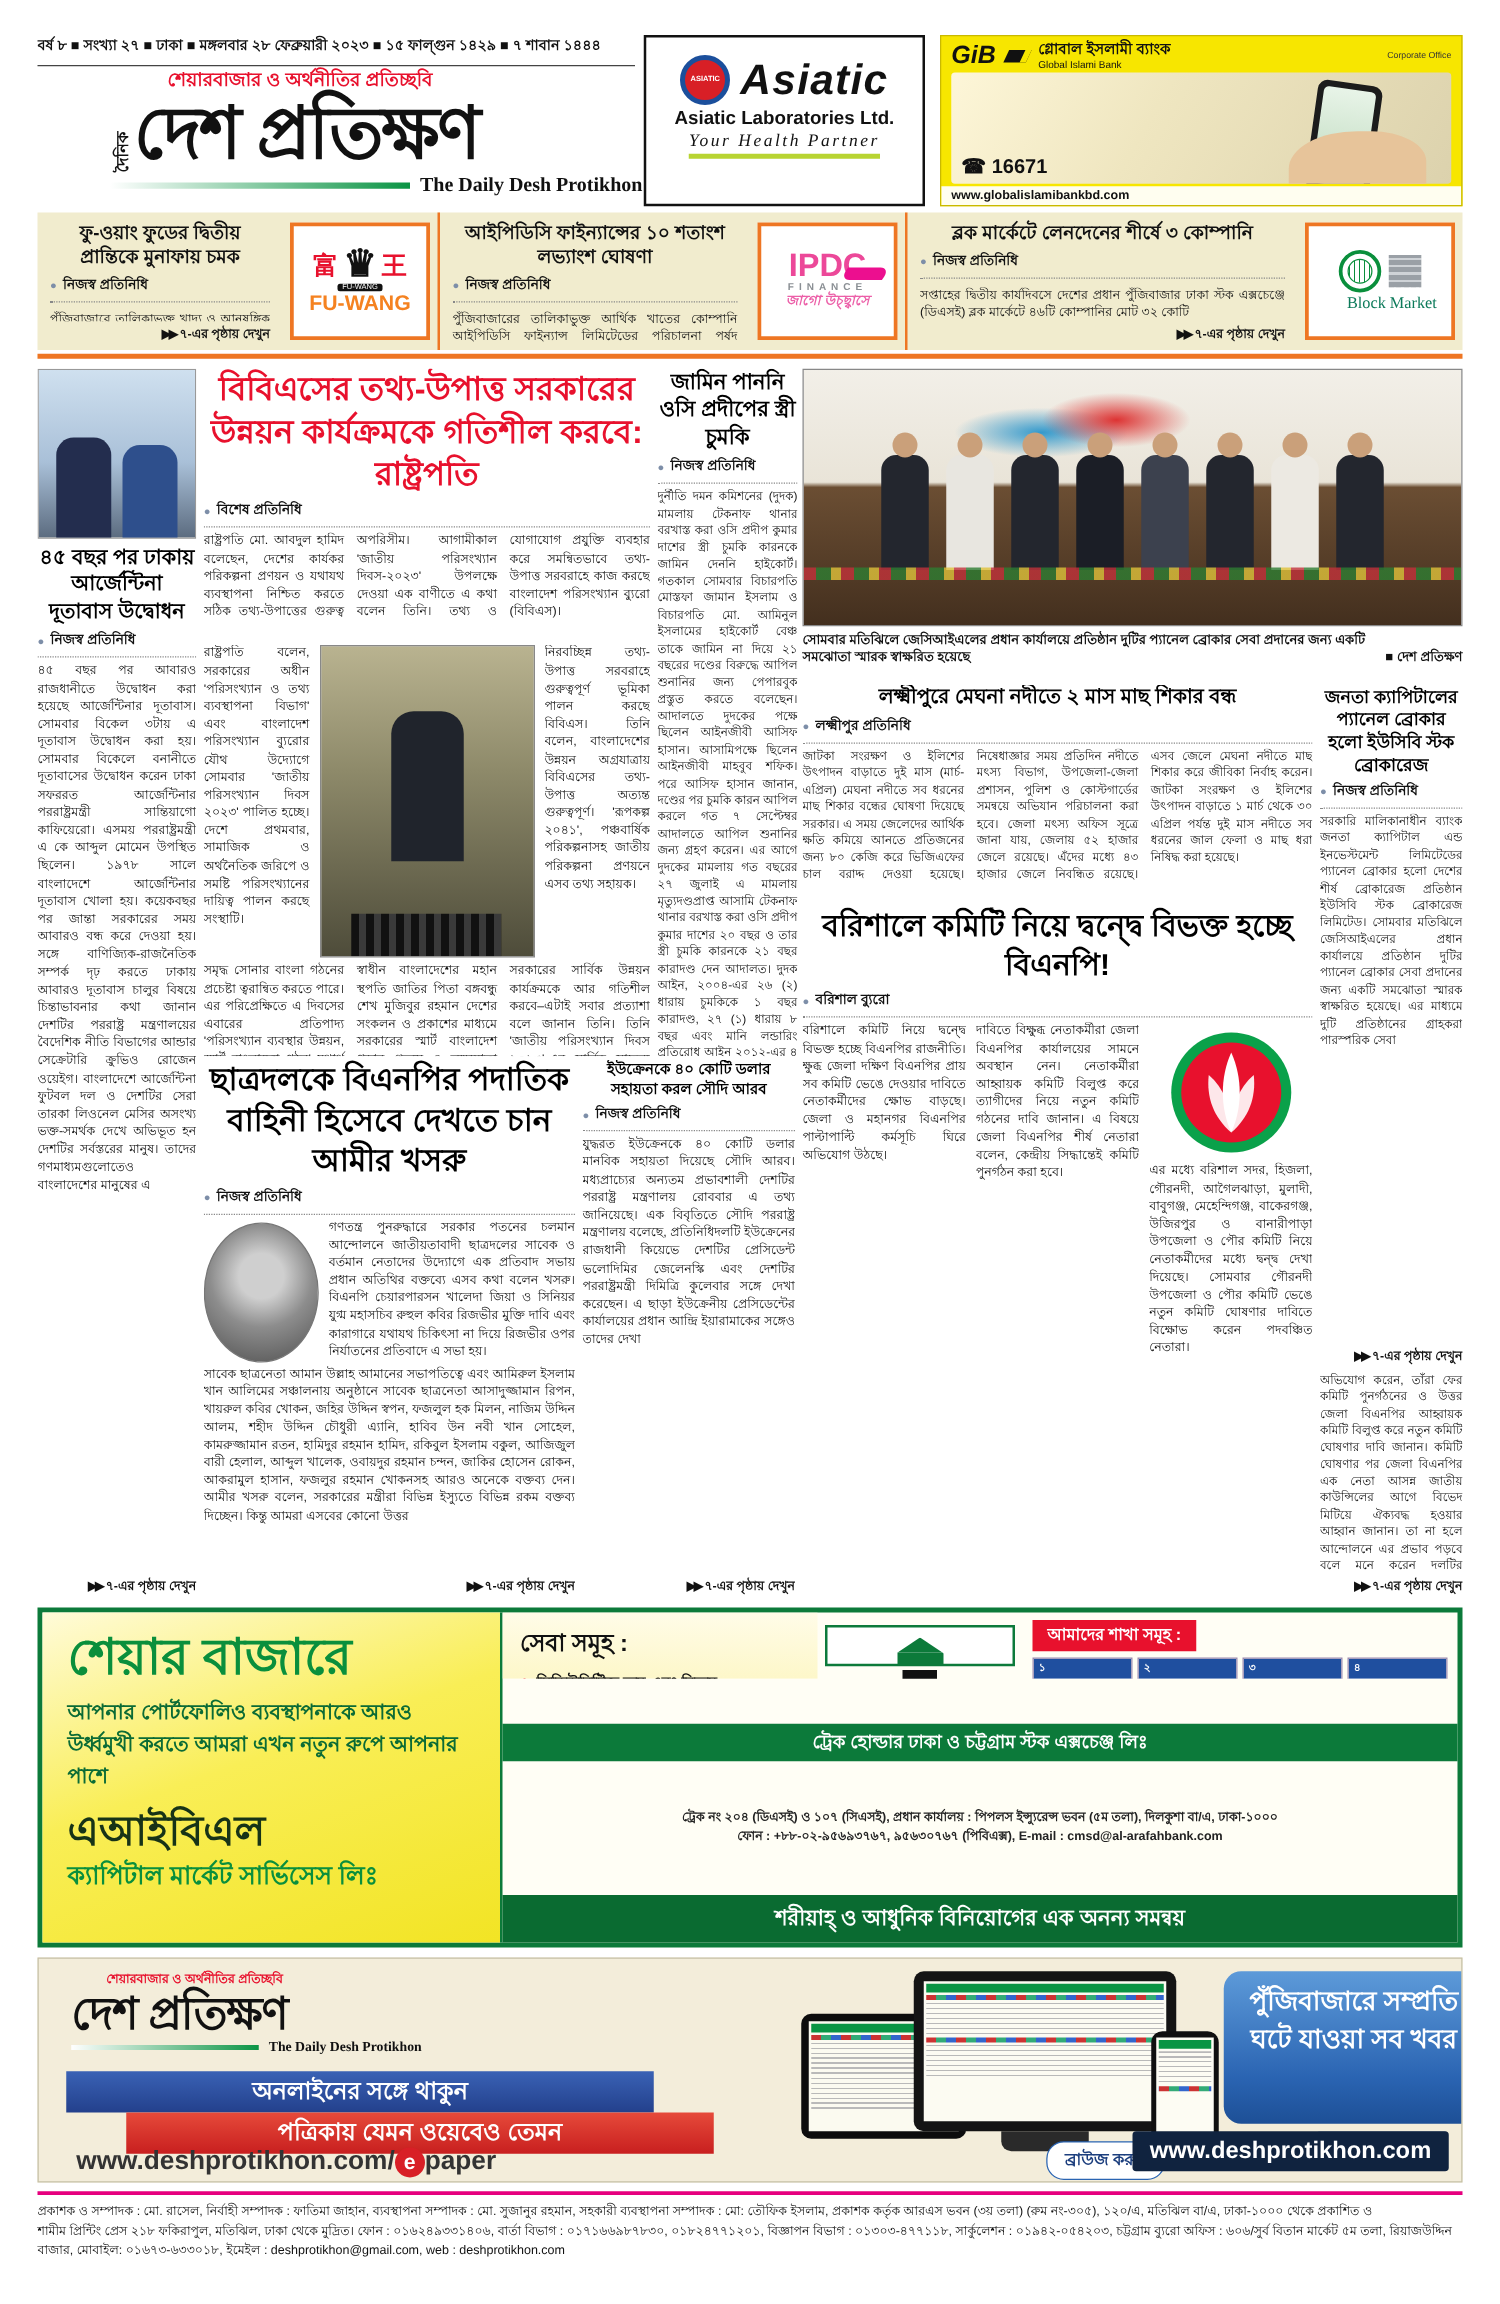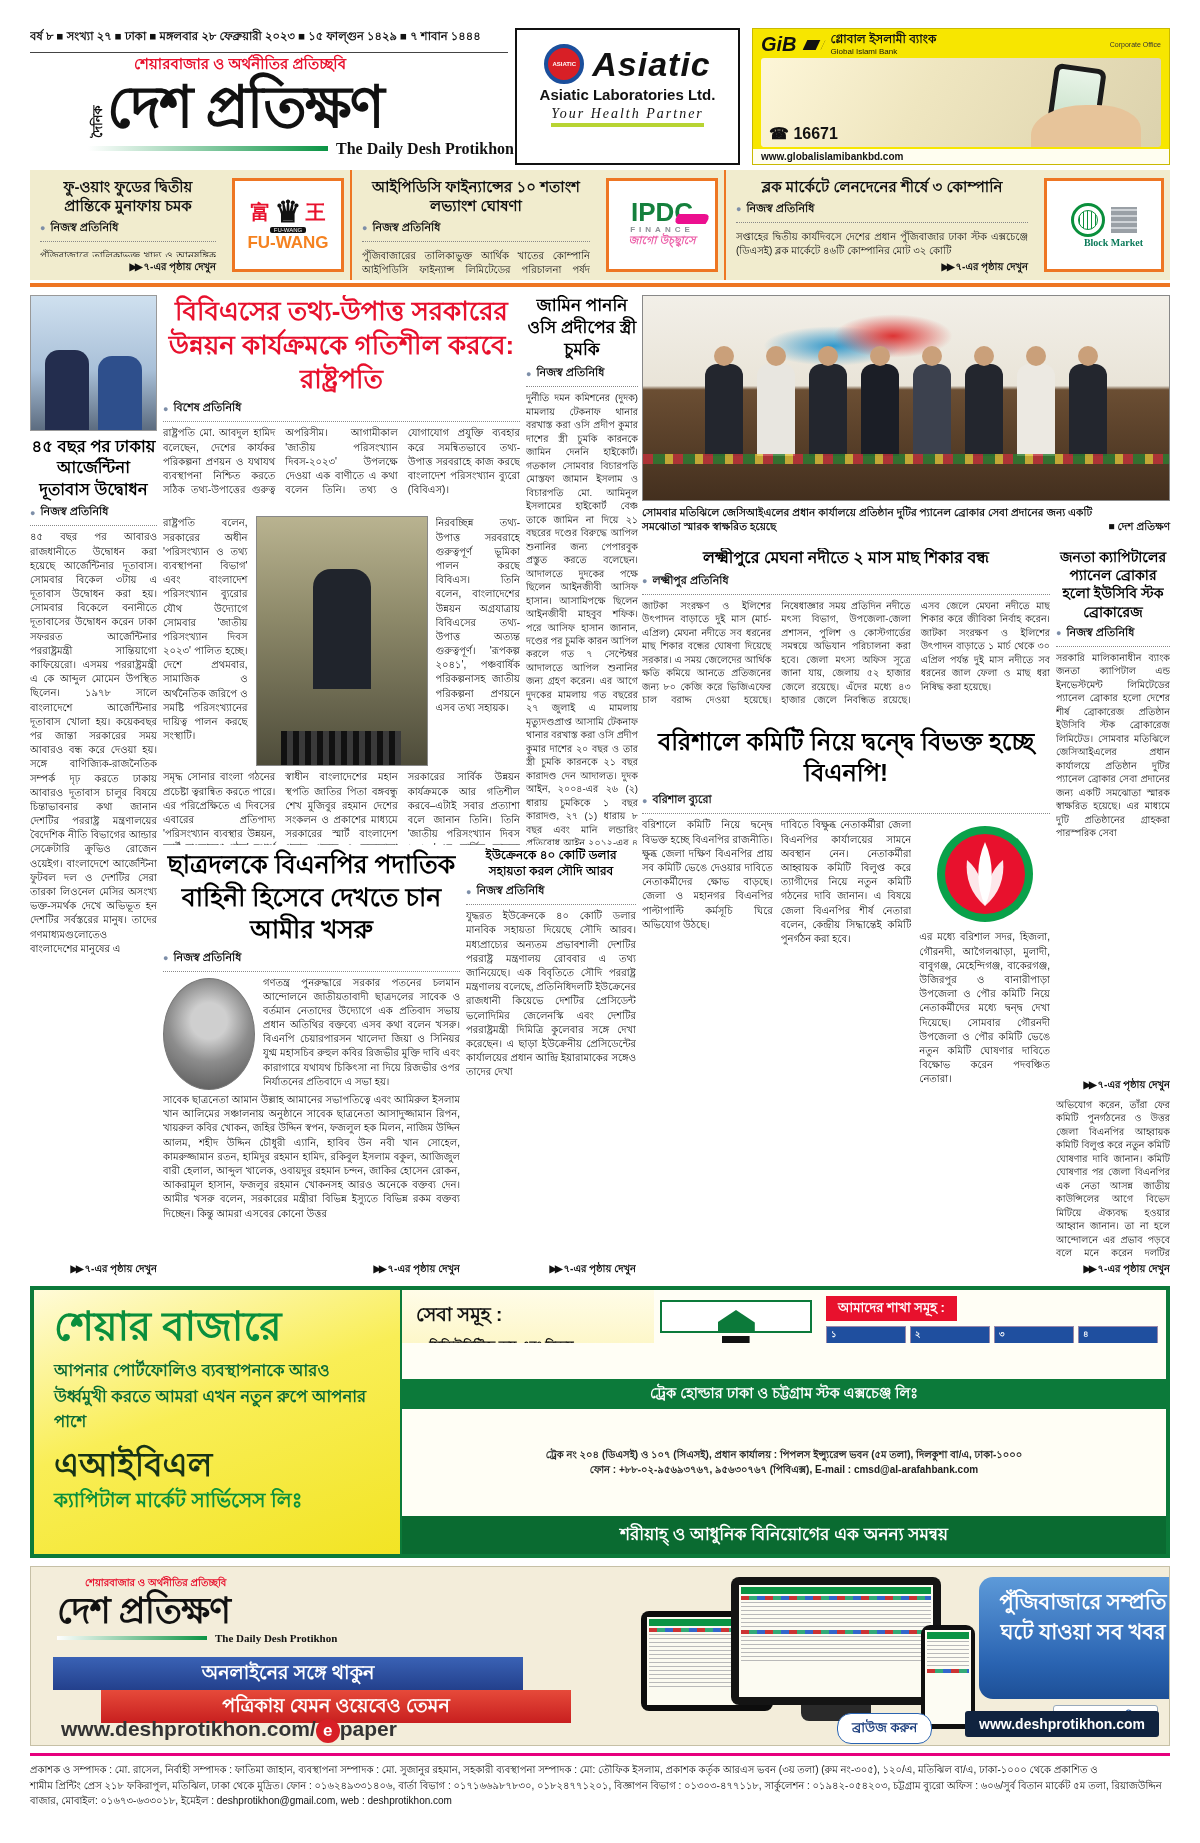--- a/index.html
+++ b/index.html
@@ -53,31 +53,31 @@
   .bcell { padding:8px 10px 4px; display:flex; flex-direction:column; overflow:hidden; }
   .bcell.sep { border-left:2px solid #ee7623; }
   .b-h { font-size:15px; font-weight:bold; text-align:center; line-height:1.25; }
   .b-body { font-size:9.5px; text-align:justify; line-height:1.4; margin-top:3px; flex:1; overflow:hidden; }
   .logo-box { margin:8px 6px; background:#fff; border:3px solid #ee7623; width:112px; flex:0 0 auto;
               display:flex; flex-direction:column; align-items:center; justify-content:center; text-align:center; overflow:hidden;}
   .fw-row { display:flex; align-items:center; gap:4px; font-size:20px; color:#e8112d; font-weight:bold; }
   .fw-crown { font-size:30px; color:#111; line-height:1; }
   .fw-band { background:#111; color:#fff; font-size:6px; padding:0 4px; border-radius:2px; }
   .fw-name { color:#f58220; font-weight:900; font-size:17px; letter-spacing:0; }
-  .ipdc-name { font-size:26px; font-weight:900; color:#15803d; line-height:1; }
+  .ipdc-name { font-size:26px; font-weight:900; color:#ec4899; line-height:1; }
   .ipdc-fin { font-size:8px; letter-spacing:4px; color:#8a8f94; font-weight:bold; }
   .ipdc-swoosh { width:34px; height:10px; background:#ec0f8f; transform:skewX(-35deg); border-radius:0 8px 0 8px; margin:-20px 0 8px 60px;}
   .ipdc-tag { color:#ec5fa8; font-size:11px; font-style:italic; font-weight:bold; }
   .dse-circle { width:34px; height:34px; border-radius:50%; border:3px solid #0a8f3c; position:relative; flex:0 0 auto;}
   .dse-circle::after { content:""; position:absolute; inset:4px; border:1.5px solid #0a8f3c; border-radius:50%;
                        background:repeating-linear-gradient(90deg,#0a8f3c 0 1px,transparent 1px 4px); }
   .blk-cube { width:26px; height:26px; background:
       repeating-linear-gradient(0deg,#9aa0a6 0 4px,#cfd3d7 4px 6px),
       repeating-linear-gradient(90deg,rgba(0,0,0,.15) 0 4px,transparent 4px 6px); }
-  .blk-label { color:#0c7a5a; font-weight:bold; font-size:10px; font-family:"Liberation Serif",serif;padding-left:19px; }
+  .blk-label { color:#0c7a5a; font-weight:normal; font-size:13px; font-family:"Liberation Serif",serif;padding-left:19px; }
   .rule-orange { left:30px; top:283px; width:1140px; height:4px; background:#ee7623; }
 
   
   .story { display:flex; flex-direction:column; overflow:hidden; }
   .byline { display:flex; align-items:center; gap:5px; font-size:11px; font-weight:bold; margin:3px 0 1px; }
   .byline .dot { color:#7d8ea8; font-size:9px; }
   .dotline { border-bottom:1px dotted #888; margin:2px 0 4px; }
   .btext { font-size:10px; line-height:1.42; text-align:justify; overflow:hidden; }
   .more { font-weight:bold; font-size:10px; text-align:right; margin-top:auto; padding-top:2px; }
   .more .arr { letter-spacing:-2px; }
@@ -175,21 +175,21 @@
   .mini-head { height:7px; background:#0a9444; margin:2px; }
   .mini-row { height:4px; margin:2px; background:repeating-linear-gradient(90deg,#c33 0 8px,#3a7 8px 16px,#36c 16px 24px); }
   .mini-txt { height:26px; margin:2px; background:repeating-linear-gradient(180deg,#b9b9b9 0 1px,transparent 1px 4px); }
   .p-bluebox { position:absolute; left:948px; top:10px; width:208px; height:122px; border-radius:14px;
                background:linear-gradient(180deg,#5d9ad9 0%,#2a64b2 70%,#1d4f96 100%);
                color:#fff; font-weight:900; font-size:21px; text-align:center; padding:10px 12px; line-height:1.45; }
   .p-click { position:absolute; left:1022px; top:138px; background:#fff; border:1px solid #9ab; color:#1d4f96;
              font-size:11px; font-weight:bold; padding:2px 8px; border-radius:3px; }
   .p-browse { position:absolute; left:806px; top:146px; background:#fff; border:1.5px solid #2a64b2; color:#1d3f7e;
               font-size:13px; font-weight:bold; padding:4px 14px; border-radius:14px; }
-  .p-web2 { position:absolute; right:10px; bottom:8px; background:#10233f; color:#fff; font-weight:bold; font-size:14px;
+  .p-web2 { position:absolute; right:10px; bottom:8px; background:#10233f; color:#fff; font-weight:bold; font-size:19px;
             padding:5px 14px; border-radius:3px;margin-left:35px; }
 
   
   .f-rule { left:30px; top:1753px; width:1140px; height:3px; background:#e6007e; }
   .footer { left:30px; top:1762px; width:1140px; font-size:10px; line-height:1.55; color:#111; }
 </style>
 </head>
 <body>
 
 <div class="page">

